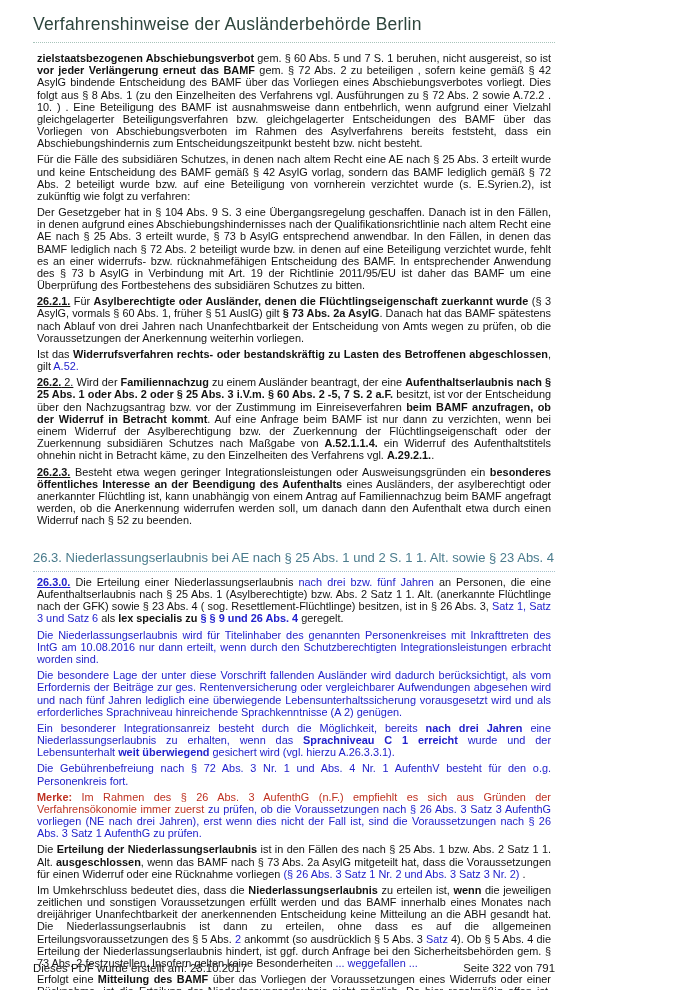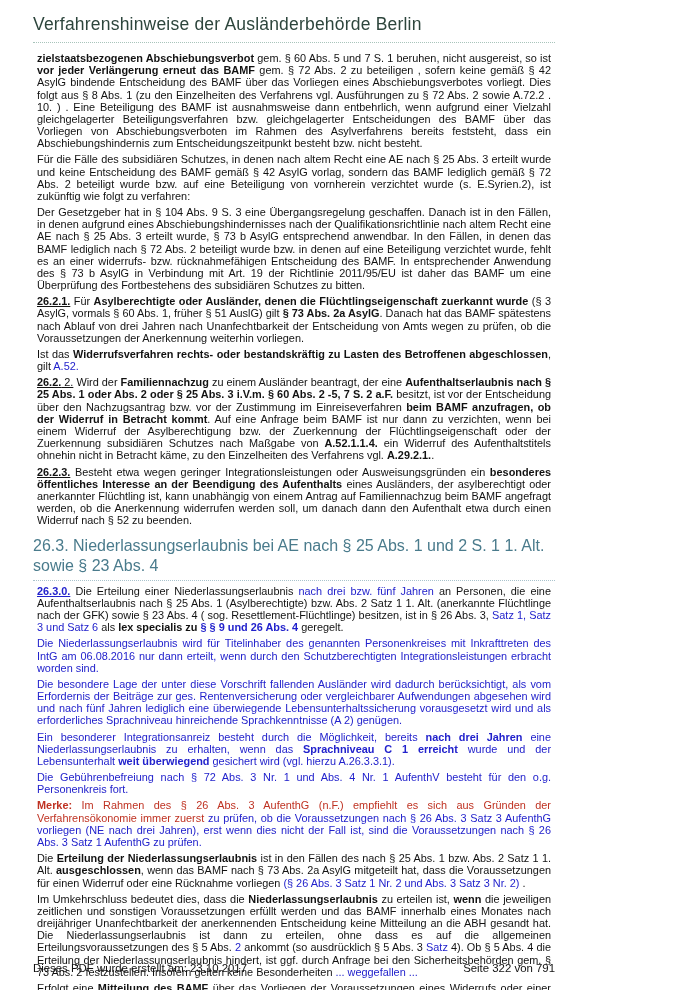--- a/index.html
+++ b/index.html
@@ -5,22 +5,22 @@
   html,body{margin:0;padding:0;background:#ffffff;}
   .page{position:relative;width:588px;height:990px;background:#ffffff;
         font-family:"Liberation Sans",sans-serif;overflow:hidden;box-sizing:border-box;}
   .inner{padding:12px 33px 0 33px;}
   .doc-title{font-size:17.5px;font-weight:normal;color:var(--title,#2d453c);
         margin:0;padding:2px 0 7px 0;border-bottom:1.5px dotted var(--title-line,#a8c4bb);
         letter-spacing:.2px;}
   .doc-body{margin-top:9px;font-size:10.9px;line-height:12.17px;color:#121212;
         text-align:justify;}
   .doc-body .p{margin:4px;}
-  .doc-body .h2{font-size:16px;font-weight:normal;color:var(--heading,#4a7b8c);
-        margin:8px 0 3px 0;padding:2px 0 5px 0;line-height:1.2;
+  .doc-body .h2{font-size:13px;font-weight:normal;color:var(--heading,#4a7b8c);
+        margin:22px 0 3px 0;padding:2px 0 5px 0;line-height:1.2;
         border-bottom:1.5px dotted var(--heading-line,#a9c3cd);text-align:left;}
   .b{font-weight:bold}
   .i{}
   .u{text-decoration:underline}
   .blue{color:var(--blue,#2222cc)}
   .red{color:var(--red,#bf3222)}
   .footer{position:absolute;left:33px;right:33px;bottom:16px;display:flex;
         justify-content:space-between;font-size:11.4px;color:#121212;}
 </style>
 </head>
@@ -32,21 +32,21 @@
     <div class="doc-body">
         <div class="p"><span class="b">zielstaatsbezogenen Abschiebungsverbot</span><span> gem. § 60 Abs.  5 und 7 S. 1 beruhen, nicht ausgereist, so ist </span><span class="b">vor jeder Verlängerung erneut das BAMF</span><span> gem. § 72 Abs. 2 zu beteiligen , sofern keine gemäß § 42 AsylG bindende Entscheidung des BAMF über das Vorliegen eines Abschiebungsverbotes vorliegt. Dies folgt aus § 8 Abs. 1 (zu den Einzelheiten des Verfahrens vgl. Ausführungen zu § 72 Abs. 2 sowie A.72.2 . 10. ) . Eine Beteiligung des BAMF ist ausnahmsweise dann entbehrlich, wenn aufgrund einer Vielzahl gleichgelagerter Beteiligungsverfahren bzw. gleichgelagerter Entscheidungen des BAMF über das Vorliegen von Abschiebungsverboten im Rahmen des Asylverfahrens bereits feststeht, dass ein Abschiebungshindernis zum Entscheidungszeitpunkt besteht bzw. nicht besteht.</span></div>
         <div class="p"><span>Für die Fälle des subsidiären Schutzes, in denen nach altem Recht eine AE nach § 25 Abs. 3 erteilt wurde und keine Entscheidung des BAMF gemäß § 42 AsylG vorlag, sondern das BAMF lediglich gemäß § 72 Abs. 2 beteiligt wurde bzw. auf eine Beteiligung von vornherein verzichtet wurde (s. E.Syrien.2), ist zukünftig wie folgt zu verfahren:</span></div>
         <div class="p"><span>Der Gesetzgeber hat in § 104 Abs. 9 S. 3 eine Übergangsregelung geschaffen. Danach ist in den Fällen, in denen aufgrund eines Abschiebungshindernisses nach der Qualifikationsrichtlinie nach altem Recht eine AE nach § 25 Abs. 3 erteilt wurde, § 73 b AsylG entsprechend anwendbar. In den Fällen, in denen das BAMF lediglich nach § 72 Abs. 2 beteiligt wurde bzw. in denen auf eine Beteiligung verzichtet wurde, fehlt es an einer widerrufs- bzw. rücknahmefähigen Entscheidung des BAMF. In entsprechender Anwendung des § 73 b AsylG in Verbindung mit Art. 19 der Richtlinie 2011/95/EU ist daher das BAMF um eine Überprüfung des Fortbestehens des subsidiären Schutzes zu bitten.</span></div>
         <div class="p"><span class="b u">26.2.1.</span><span> Für </span><span class="b">Asylberechtigte oder Ausländer, denen die Flüchtlingseigenschaft zuerkannt wurde</span><span> (§ 3 AsylG, vormals § 60 Abs. 1, früher § 51 AuslG) gilt  </span><span class="b">§ 73 Abs. 2a AsylG</span><span>. Danach hat das BAMF spätestens nach Ablauf von drei Jahren nach Unanfechtbarkeit der Entscheidung von Amts wegen zu prüfen, ob die Voraussetzungen der Anerkennung weiterhin vorliegen.</span></div>
         <div class="p"><span>Ist das </span><span class="b">Widerrufsverfahren rechts- oder bestandskräftig zu Lasten des Betroffenen abgeschlossen</span><span>, gilt </span><span class="blue">A.52.</span></div>
         <div class="p"><span class="b u">26.2.</span><span class="u"> 2.</span><span> Wird der </span><span class="b">Familiennachzug</span><span> zu einem Ausländer beantragt, der eine </span><span class="b">Aufenthaltserlaubnis nach § 25 Abs. 1 oder Abs. 2 oder § 25 Abs. 3 i.V.m. § 60 Abs. 2 -5, 7 S. 2 a.F.</span><span> besitzt, ist vor der Entscheidung über den Nachzugsantrag bzw. vor der Zustimmung im Einreiseverfahren </span><span class="b">beim BAMF anzufragen, ob der Widerruf in Betracht kommt</span><span>. Auf eine Anfrage beim BAMF ist nur dann zu verzichten, wenn bei einem Widerruf der Asylberechtigung bzw. der Zuerkennung der Flüchtlingseigenschaft oder der Zuerkennung subsidiären Schutzes nach Maßgabe von </span><span class="b">A.52.1.1.4.</span><span> ein Widerruf des Aufenthaltstitels ohnehin nicht in Betracht käme, zu den Einzelheiten des Verfahrens vgl. </span><span class="b">A.29.2.1.</span><span>.</span></div>
         <div class="p"><span class="b u">26.2.3.</span><span> Besteht etwa wegen geringer Integrationsleistungen oder Ausweisungsgründen ein </span><span class="b">besonderes öffentliches Interesse an der Beendigung des Aufenthalts</span><span> eines Ausländers, der asylberechtigt oder anerkannter Flüchtling ist, kann unabhängig von einem Antrag auf Familiennachzug beim BAMF angefragt werden, ob die Anerkennung widerrufen werden soll, um danach dann den Aufenthalt etwa durch einen Widerruf nach § 52  zu beenden.</span></div>
         <div class="h2"><span>26.3. Niederlassungserlaubnis bei AE nach § 25 Abs. 1 und 2 S. 1 1. Alt. sowie § 23 Abs. 4</span></div>
         <div class="p"><span class="b i u blue">26.3.0.</span><span> Die Erteilung einer Niederlassungserlaubnis </span><span class="i blue">nach drei bzw. fünf Jahren</span><span> an Personen, die eine Aufenthaltserlaubnis nach § 25 Abs. 1 (Asylberechtigte) bzw. Abs. 2 Satz 1 1. Alt. (anerkannte Flüchtlinge nach der GFK) sowie § 23 Abs. 4 ( sog. Resettlement-Flüchtlinge) besitzen, ist in § 26 Abs. 3, </span><span class="i blue">Satz 1, Satz 3 und Satz 6</span><span> als </span><span class="b">lex specialis zu </span><span class="b i blue">§ § 9</span><span class="b i blue"> und 26 Abs. 4</span><span> geregelt.</span></div>
-        <div class="p"><span class="i blue">Die  Niederlassungserlaubnis  wird  für  Titelinhaber  des  genannten  Personenkreises  mit  Inkrafttreten  des  IntG am 06.08.2016 nur dann erteilt, wenn durch den Schutzberechtigten Integrationsleistungen erbracht worden sind.</span></div>
+        <div class="p"><span class="i blue">Die  Niederlassungserlaubnis  wird  für  Titelinhaber  des  genannten  Personenkreises  mit  Inkrafttreten  des  IntG am 10.08.2016 nur dann erteilt, wenn durch den Schutzberechtigten Integrationsleistungen erbracht worden sind.</span></div>
         <div class="p"><span class="i blue">Die besondere Lage  der unter diese Vorschrift fallenden Ausländer wird dadurch berücksichtigt, als vom Erfordernis der Beiträge zur ges. Rentenversicherung oder vergleichbarer Aufwendungen  abgesehen wird und nach fünf Jahren lediglich eine überwiegende Lebensunterhaltssicherung vorausgesetzt wird und als  erforderliches Sprachniveau  hinreichende Sprachkenntnisse (A 2) genügen.</span></div>
         <div class="p"><span class="i blue">Ein besonderer Integrationsanreiz besteht durch die Möglichkeit, bereits </span><span class="b i blue">nach drei Jahren</span><span class="i blue"> eine Niederlassungserlaubnis zu erhalten, wenn das </span><span class="b i blue">Sprachniveau C 1 erreicht</span><span class="i blue"> wurde und  der Lebensunterhalt </span><span class="b i blue">weit überwiegend</span><span class="i blue"> gesichert wird (vgl. hierzu A.26.3.3.1).</span></div>
         <div class="p"><span class="i blue">Die Gebührenbefreiung nach § 72 Abs. 3 Nr. 1 und Abs. 4 Nr. 1 AufenthV besteht für den o.g. Personenkreis fort.</span></div>
         <div class="p"><span class="b i red">Merke:</span><span class="i red"> Im Rahmen des § 26 Abs. 3 AufenthG (n.F.) empfiehlt es sich  aus Gründen der Verfahrensökonomie immer zuerst </span><span class="i blue">zu prüfen, ob die Voraussetzungen nach § 26 Abs. 3 Satz 3 AufenthG vorliegen (NE nach drei Jahren), erst wenn dies nicht der Fall ist, sind die Voraussetzungen nach § 26 Abs. 3 Satz 1 AufenthG zu prüfen.</span></div>
         <div class="p"><span>Die </span><span class="b">Erteilung der Niederlassungserlaubnis</span><span> ist in den Fällen des nach § 25 Abs. 1 bzw. Abs. 2 Satz 1 1. Alt. </span><span class="b">ausgeschlossen</span><span>, wenn das BAMF nach § 73 Abs. 2a AsylG mitgeteilt hat, dass die Voraussetzungen für einen Widerruf oder eine Rücknahme vorliegen </span><span class="i blue">(§ 26 Abs. 3 Satz 1 Nr. 2 und Abs. 3 Satz 3 Nr. 2)</span><span> .</span></div>
         <div class="p"><span>Im Umkehrschluss bedeutet dies, dass die </span><span class="b">Niederlassungserlaubnis</span><span> zu erteilen ist, </span><span class="b">wenn</span><span> die jeweiligen zeitlichen und sonstigen Voraussetzungen erfüllt werden und das BAMF innerhalb eines Monates nach dreijähriger Unanfechtbarkeit der anerkennenden Entscheidung keine Mitteilung an die ABH gesandt hat. Die Niederlassungserlaubnis ist dann zu erteilen, ohne dass es auf die allgemeinen Erteilungsvoraussetzungen des § 5 Abs.  </span><span class="i blue">2</span><span> ankommt (so ausdrücklich § 5 Abs. 3 </span><span class="i blue">Satz</span><span> 4). Ob § 5 Abs. 4 die Erteilung der Niederlassungserlaubnis hindert, ist ggf. durch Anfrage bei den Sicherheitsbehörden gem. § 73 Abs. 2 festzustellen. Insofern gelten keine Besonderheiten  </span><span class="i blue">... weggefallen ...</span></div>
         <div class="p"><span>Erfolgt eine </span><span class="b">Mitteilung des BAMF</span><span> über das Vorliegen der Voraussetzungen eines Widerrufs oder einer Rücknahme, ist die Erteilung der Niederlassungserlaubnis nicht möglich. Da hier regelmäßig offen ist, wann die Entscheidungen über den Widerruf bzw. die Rücknahme rechts- oder bestandskräftig entschieden sind, beträgt die Geltungsdauer für die Verlängerung der Aufenthaltserlaubnis grundsätzlich drei Jahre </span><span class="blue">.</span></div>
       </div>
   </div>
   <div class="footer">

